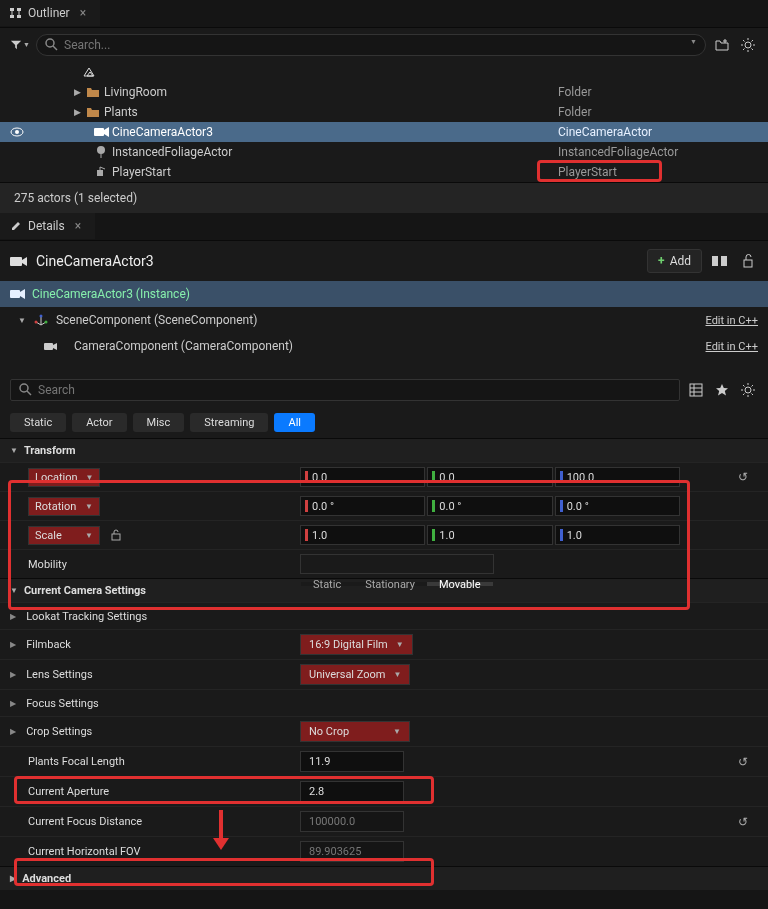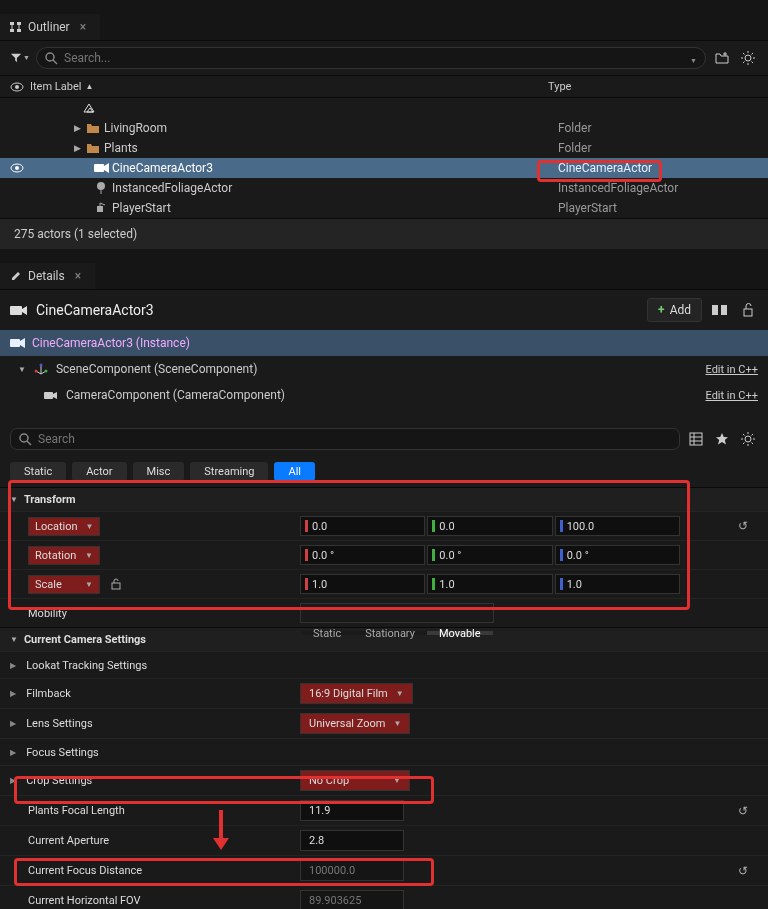--- a/index.html
+++ b/index.html
@@ -1,22 +1,22 @@
 <!DOCTYPE html>
 <html><head>
 <meta charset="utf-8">
 <style>
 * { box-sizing: border-box; margin: 0; padding: 0; font-family: -apple-system, "Segoe UI", Roboto, sans-serif; }
 body { background: #151515; color: #ccc; font-size: 12px; width: 768px; height: 909px; overflow: hidden; }
 .panel { background: #1a1a1a; }
-.tab-bar { display: flex; align-items: flex-end; height: 41px; background: #151515; border-bottom: 1px solid #0a0a0a; }
+.tab-bar { display: flex; align-items: flex-start; height: 28px; background: #151515; border-bottom: 1px solid #0a0a0a; }
 .tab { display: flex; align-items: center; gap: 6px; padding: 4px 10px; background: #1a1a1a; height: 26px; color: #ccc; }
 .tab .close { color: #888; cursor: pointer; padding: 0 4px; }
 .toolbar-row { display: flex; align-items: center; gap: 6px; padding: 6px 10px; background: #1a1a1a; }
-.search-box { flex: 1; display: flex; align-items: flex-end; background: #151515; border: 1px solid #333; border-radius: 12px; padding: 3px 8px; gap: 6px; }
+.search-box { flex: 1; display: flex; align-items: flex-start; background: #151515; border: 1px solid #333; border-radius: 12px; padding: 3px 8px; gap: 6px; }
 .search-box input { flex: 1; background: transparent; border: none; outline: none; color: #ccc; font-size: 12px; }
 .icon-btn { width: 20px; height: 20px; display: flex; align-items: center; justify-content: center; color: #aaa; cursor: pointer; }
 .header-row { display: flex; align-items: center; padding: 4px 10px; background: #1a1a1a; border-top: 1px solid #0a0a0a; border-bottom: 1px solid #0a0a0a; font-size: 11px; color: #ccc; }
 .col-label { flex: 1; display: flex; align-items: center; gap: 4px; }
 .col-type { width: 210px; }
 .tree { background: #1a1a1a; }
 .tree-row { display: flex; align-items: center; height: 20px; padding-left: 10px; }
 .tree-row.selected { background: #4a6a8a; color: #fff; }
 .tree-row .vis { width: 20px; color: #888; }
 .tree-row .indent { display: inline-block; }
@@ -24,25 +24,25 @@
 .tree-row .icon { width: 18px; color: #e6a840; font-size: 11px; }
 .tree-row .label { flex: 1; color: #ccc; }
 .tree-row.selected .label { color: #fff; }
 .tree-row .type { width: 210px; color: #999; }
 .tree-row.selected .type { color: #e6f0ff; }
 .status-bar { padding: 8px 14px; background: #242424; border-top: 1px solid #0a0a0a; color: #ccc; }
 .details-header { display: flex; align-items: center; gap: 8px; padding: 8px 10px; background: #1a1a1a; }
 .details-title { flex: 1; font-size: 14px; color: #eee; display: flex; align-items: center; gap: 8px; }
 .add-btn { background: #242424; border: 1px solid #333; color: #ddd; padding: 4px 10px; border-radius: 3px; display: flex; align-items: center; gap: 5px; cursor: pointer; }
 .add-btn .plus { color: #6fcf6f; font-weight: bold; }
-.instance-row { background: #3a5068; color: #f0abfc; padding: 6px 10px; display: flex; align-items: center; gap: 6px; }
+.instance-row { background: #3a5068; color: #86efac; padding: 6px 10px; display: flex; align-items: center; gap: 6px; }
 .comp-row { display: flex; align-items: center; padding: 6px 10px; background: #1a1a1a; color: #ccc; gap: 4px; }
 .edit-link { text-decoration: underline; color: #ccc; cursor: pointer; font-size: 11px; }
 .search-row { padding: 6px 10px; display: flex; align-items: center; gap: 6px; background: #1a1a1a; }
-.search-row .search-box { border-radius: 7px; }
+.search-row .search-box { border-radius: 2px; }
 .cat-tabs { display: flex; gap: 6px; padding: 6px 10px; background: #1a1a1a; }
 .cat-tab { padding: 3px 14px; background: #2a2a2a; color: #ddd; border-radius: 3px; font-size: 11px; cursor: pointer; }
 .cat-tab.active { background: #0a7aff; color: #fff; }
 .section-head { display: flex; align-items: center; gap: 6px; padding: 5px 10px; background: #1f1f1f; color: #ddd; font-size: 11px; font-weight: bold; cursor: pointer; border-top: 1px solid #0a0a0a; }
 .section-head .tri { font-size: 8px; color: #aaa; }
 .prop-row { display: flex; align-items: center; padding: 4px 10px; min-height: 27px; background: #1a1a1a; border-top: 1px solid #242424; }
 .prop-row .plabel { width: 290px; display: flex; align-items: center; gap: 6px; color: #ddd; font-size: 11px; }
 .prop-row .plabel.sub { padding-left: 18px; }
 .prop-row .pvalue { flex: 1; display: flex; gap: 4px; align-items: flex-start; }
 .prop-row .reset { width: 30px; text-align: center; color: #aaa; cursor: pointer; }
@@ -119,33 +119,20 @@
             <line x1="0" y1="7" x2="2" y2="7"></line>
             <line x1="12" y1="7" x2="14" y2="7"></line>
             <line x1="2" y1="2" x2="3.5" y2="3.5"></line>
             <line x1="10.5" y1="10.5" x2="12" y2="12"></line>
             <line x1="2" y1="12" x2="3.5" y2="10.5"></line>
             <line x1="10.5" y1="3.5" x2="12" y2="2"></line>
           </g>
         </svg>
     </div>
   </div>
-  <div class="header-row">
-    <div style="width:20px">
-      <svg width="14" height="10" viewBox="0 0 14 10">
-          <ellipse cx="7" cy="5" rx="6" ry="4" fill="none" stroke="#ccc"></ellipse>
-          <circle cx="7" cy="5" r="2" fill="#ccc"></circle>
-        </svg>
-    </div>
-    <div class="col-label">
-      <span>Item Label</span>
-      <span style="font-size:8px">▲</span>
-    </div>
-    <div class="col-type">Type</div>
-  </div>
   <div class="tree" id="tree">
       <div class="tree-row">
         <span class="vis"></span>
         <span class="indent" style="width:40px"></span>
         <span class="arrow"></span>
         <span class="icon">
           <svg width="14" height="12" viewBox="0 0 14 12">
             <path d="M2 10 L7 2 L12 10 Z" fill="none" stroke="#ddd"></path>
             <path d="M5 10 L8 6 L11 10 Z" fill="none" stroke="#ddd"></path>
           </svg>
@@ -288,21 +275,21 @@
     <span style="flex:1;margin-left:4px">SceneComponent (SceneComponent)</span>
     <span class="edit-link">Edit in C++</span>
   </div>
   <div class="comp-row" style="padding-left:44px">
     <span>
       <svg width="14" height="11" viewBox="0 0 14 11">
           <rect x="0" y="2" width="9" height="7" rx="1" fill="#ccc"></rect>
           <path d="M9 4 L13 2 L13 9 L9 7 Z" fill="#ccc"></path>
         </svg>
     </span>
-    <span style="flex:1;margin-left:4px">CameraComponent (CameraComponent)</span>
+    <span style="flex:1;margin-left:12px">CameraComponent (CameraComponent)</span>
     <span class="edit-link">Edit in C++</span>
   </div>
   <div style="height:14px;background:#1a1a1a"></div>
   <div class="search-row">
     <div class="search-box">
       <span>
         <svg width="13" height="13" viewBox="0 0 13 13">
             <circle cx="5" cy="5" r="4" fill="none" stroke="#888" stroke-width="1.5"></circle>
             <line x1="8" y1="8" x2="12" y2="12" stroke="#888" stroke-width="1.5"></line>
           </svg>

